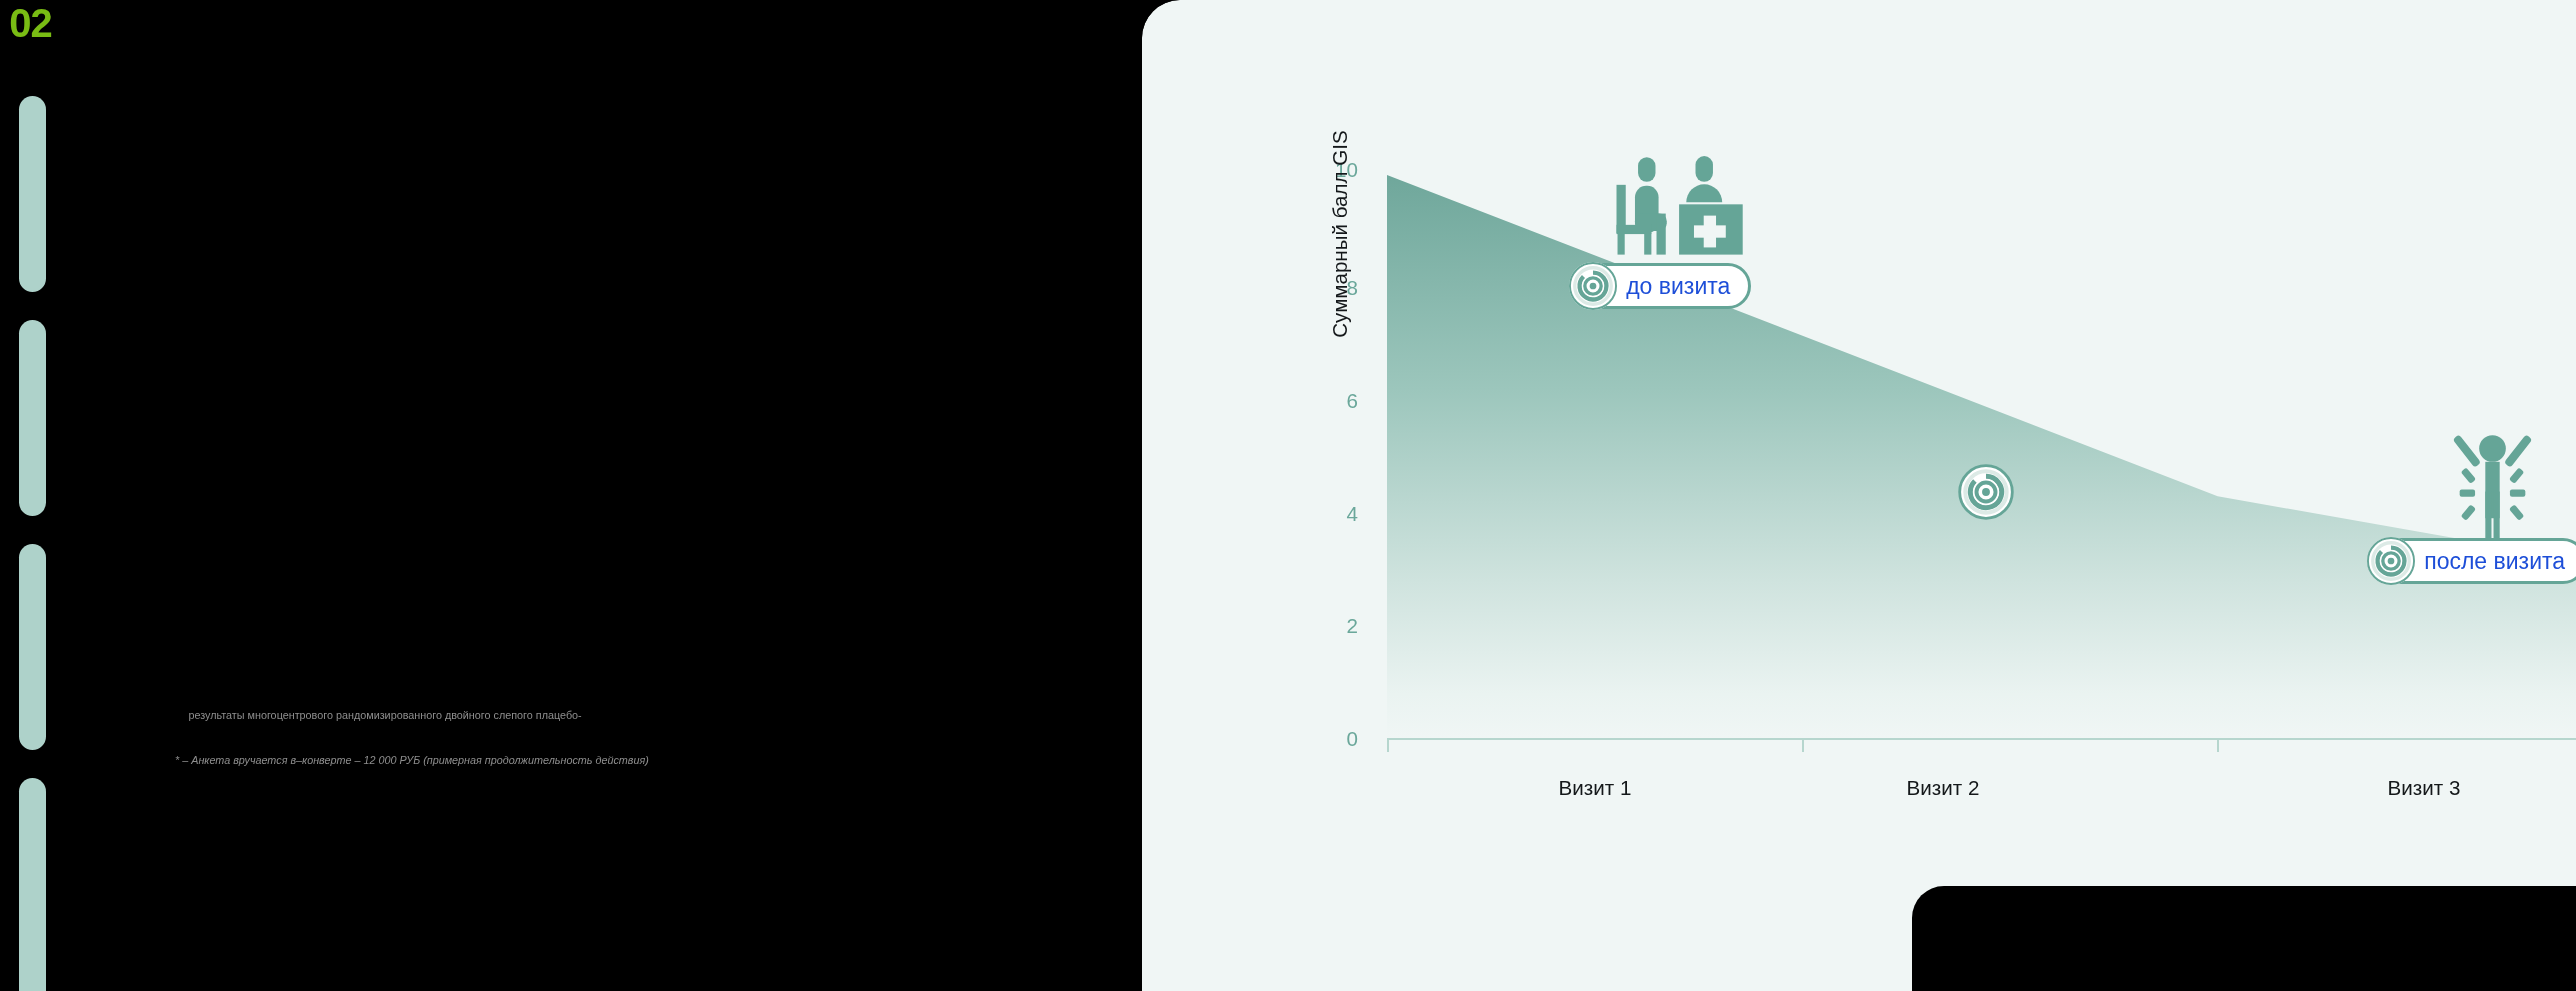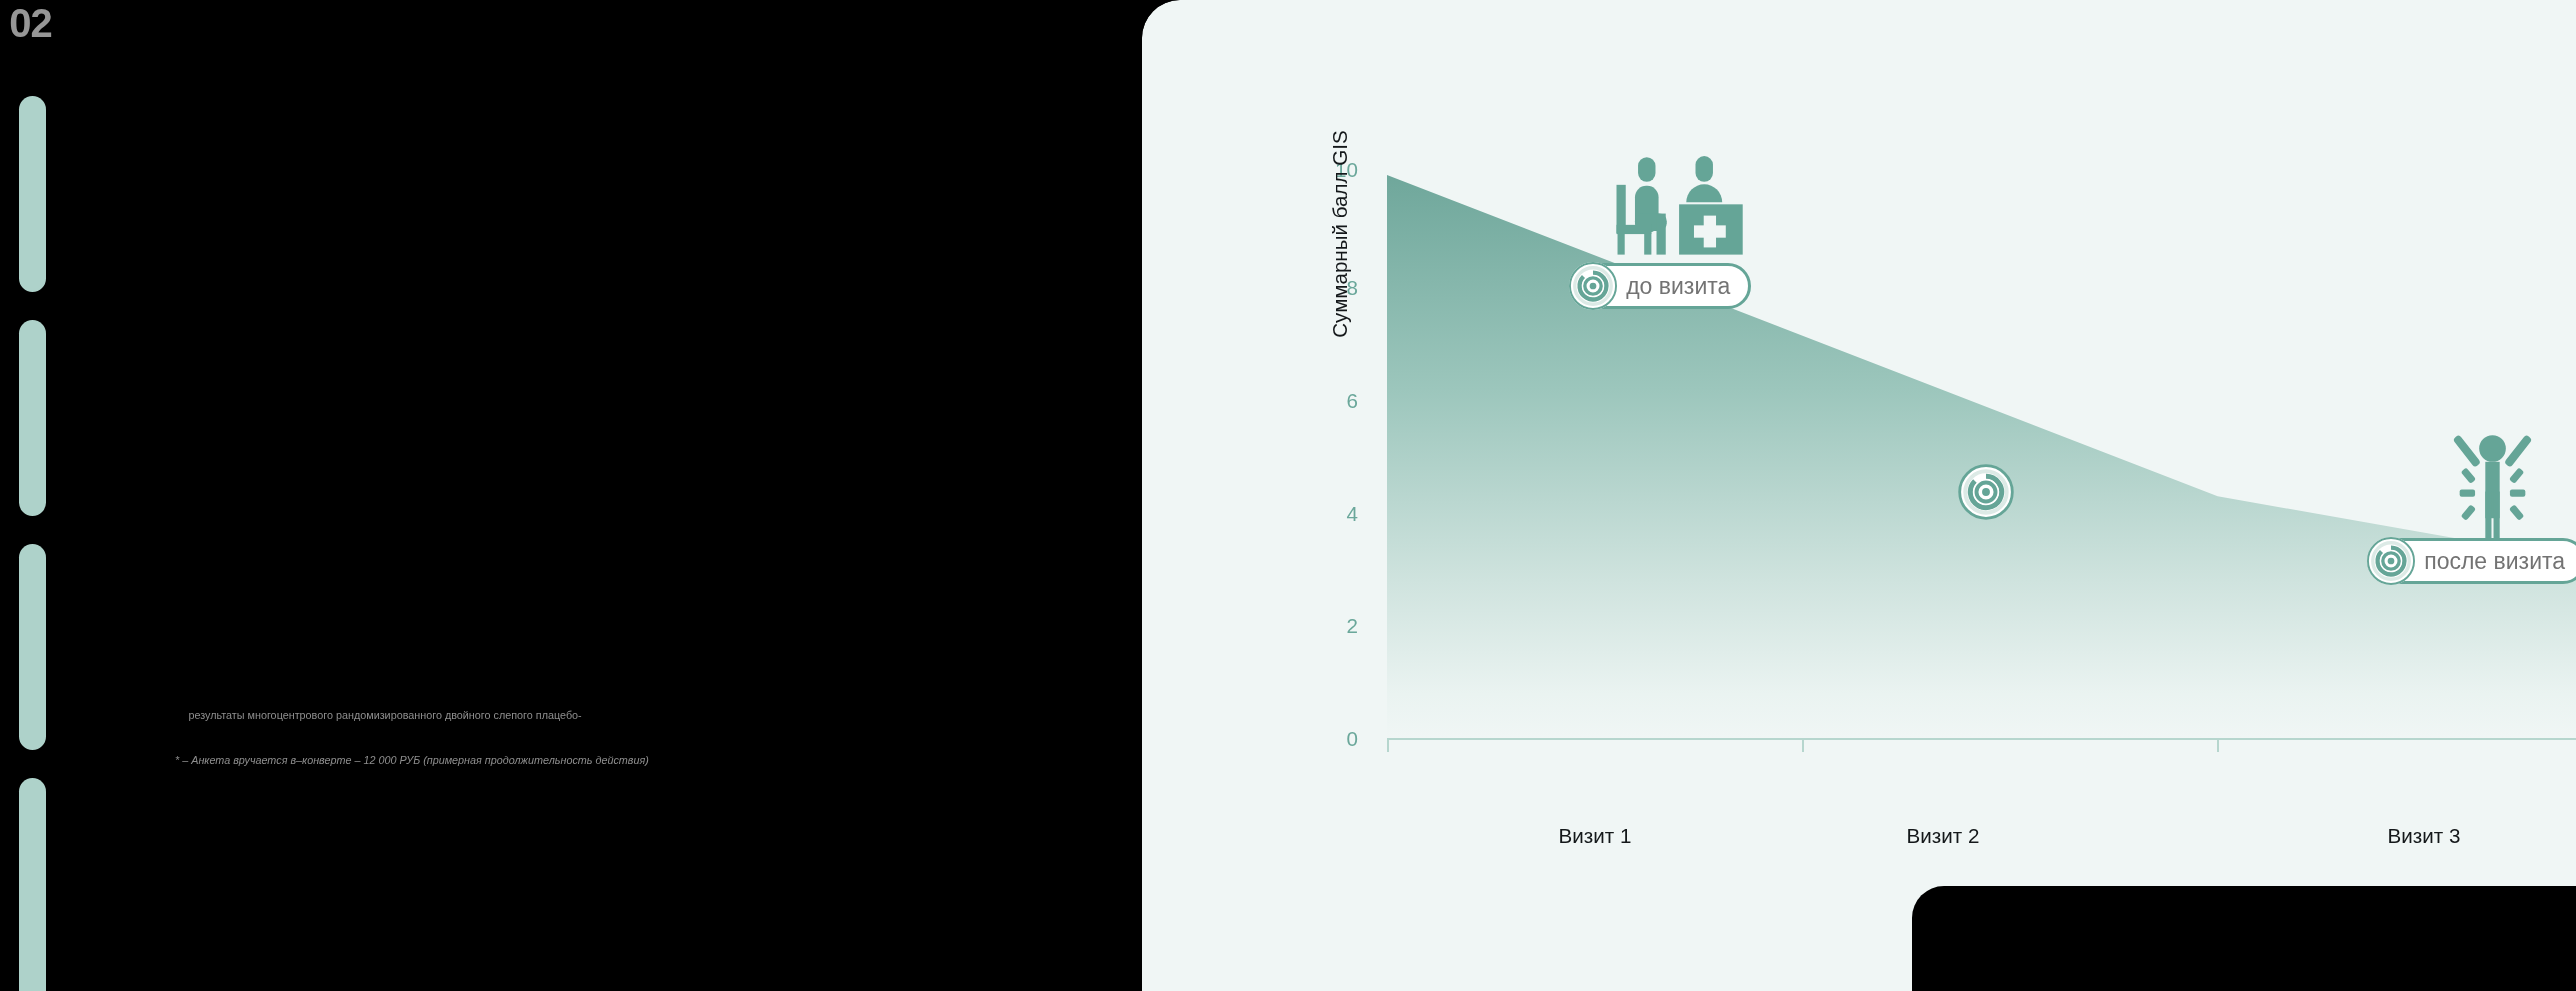--- a/index.html
+++ b/index.html
@@ -16,21 +16,21 @@
   }
 
   
   #slide-number {
     position: absolute;
     left: 9.3px;
     top: 3.1px;
     font-size: 40px;
     font-weight: 700;
     letter-spacing: -1px;
-    color: #a3a3a3;
+    color: #84cc16;
     line-height: 1;
     filter: blur(0.6px);
     opacity: .92;
   }
 
   .side-rail {
     position: absolute;
     left: 18.5px;
     width: 27px;
     background: #aed2ca;
@@ -139,21 +139,20 @@
   }
 
   .x-tick-label {
     position: absolute;
     top: 778px;
     width: 206px;
     text-align: center;
     color: #14181a;
     font-size: 20.6px;
     line-height: 1;
-    margin-top: 48px;
   }
   #xtl-0 { left: 1492px; }
   #xtl-1 { left: 1840px; }
   #xtl-2 { left: 2321px; text-align: center; }
 
   
   .spiral {
     position: relative;
     flex: 0 0 auto;
     border-radius: 50%;
@@ -166,21 +165,21 @@
     display: flex;
     align-items: center;
     background: #ffffff;
     border: 3.6px solid #65a597;
     border-radius: 515px;
     box-sizing: border-box;
     padding-right: 17.5px;
     z-index: 5;
   }
   .pill-label {
-    color: #737373;
+    color: #1d4ed8;
     font-size: 23px;
     white-space: nowrap;
     margin-left: 9.3px;
   }
   .pill .spiral { margin-left: -3.1px; }
 
   #pill-before {
     left: 1569px;
     top: 263px;
     height: 46px;

